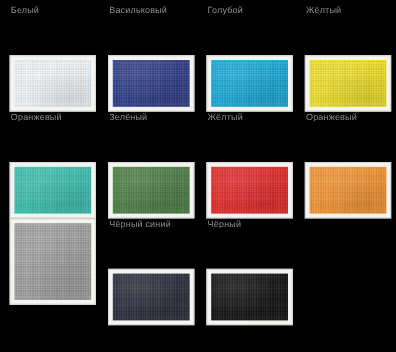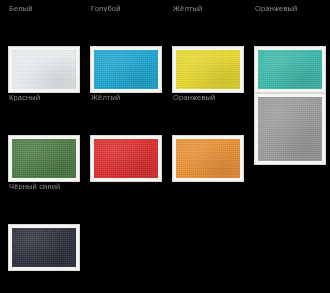--- a/index.html
+++ b/index.html
@@ -96,39 +96,45 @@
 <body>
 
 <div id="palette-grid">
     <div class="swatch-cell" data-variant="light">
       <div class="swatch-label">Белый</div>
       <div class="swatch-frame">
         <div class="swatch-chip" style="background-color: rgb(237, 242, 245);"></div>
       </div>
     </div>
     <div class="swatch-cell" data-variant="normal">
+      <div class="swatch-label">Васильковый</div>
+      <div class="swatch-frame">
+        <div class="swatch-chip" style="background-color: rgb(47, 62, 135);"></div>
+      </div>
+    </div>
+    <div class="swatch-cell" data-variant="normal">
       <div class="swatch-label">Голубой</div>
       <div class="swatch-frame">
         <div class="swatch-chip" style="background-color: rgb(27, 168, 212);"></div>
       </div>
     </div>
     <div class="swatch-cell" data-variant="normal">
       <div class="swatch-label">Жёлтый</div>
       <div class="swatch-frame">
         <div class="swatch-chip" style="background-color: rgb(235, 220, 43);"></div>
       </div>
     </div>
     <div class="swatch-cell" data-variant="normal">
       <div class="swatch-label">Оранжевый</div>
       <div class="swatch-frame">
         <div class="swatch-chip" style="background-color: rgb(60, 188, 172);"></div>
       </div>
     </div>
     <div class="swatch-cell" data-variant="normal">
-      <div class="swatch-label">Красный</div>
+      <div class="swatch-label">Зелёный</div>
       <div class="swatch-frame">
         <div class="swatch-chip" style="background-color: rgb(77, 125, 69);"></div>
       </div>
     </div>
     <div class="swatch-cell" data-variant="normal">
       <div class="swatch-label">Жёлтый</div>
       <div class="swatch-frame">
         <div class="swatch-chip" style="background-color: rgb(224, 43, 43);"></div>
       </div>
     </div>
@@ -142,13 +148,19 @@
       <div class="swatch-frame">
         <div class="swatch-chip" style="background-color: rgb(158, 158, 158);"></div>
       </div>
     </div>
     <div class="swatch-cell" data-variant="normal">
       <div class="swatch-label">Чёрный синий</div>
       <div class="swatch-frame">
         <div class="swatch-chip" style="background-color: rgb(43, 46, 59);"></div>
       </div>
     </div>
+    <div class="swatch-cell" data-variant="normal">
+      <div class="swatch-label">Чёрный</div>
+      <div class="swatch-frame">
+        <div class="swatch-chip" style="background-color: rgb(20, 20, 20);"></div>
+      </div>
+    </div>
   </div>
 
 </body></html>

